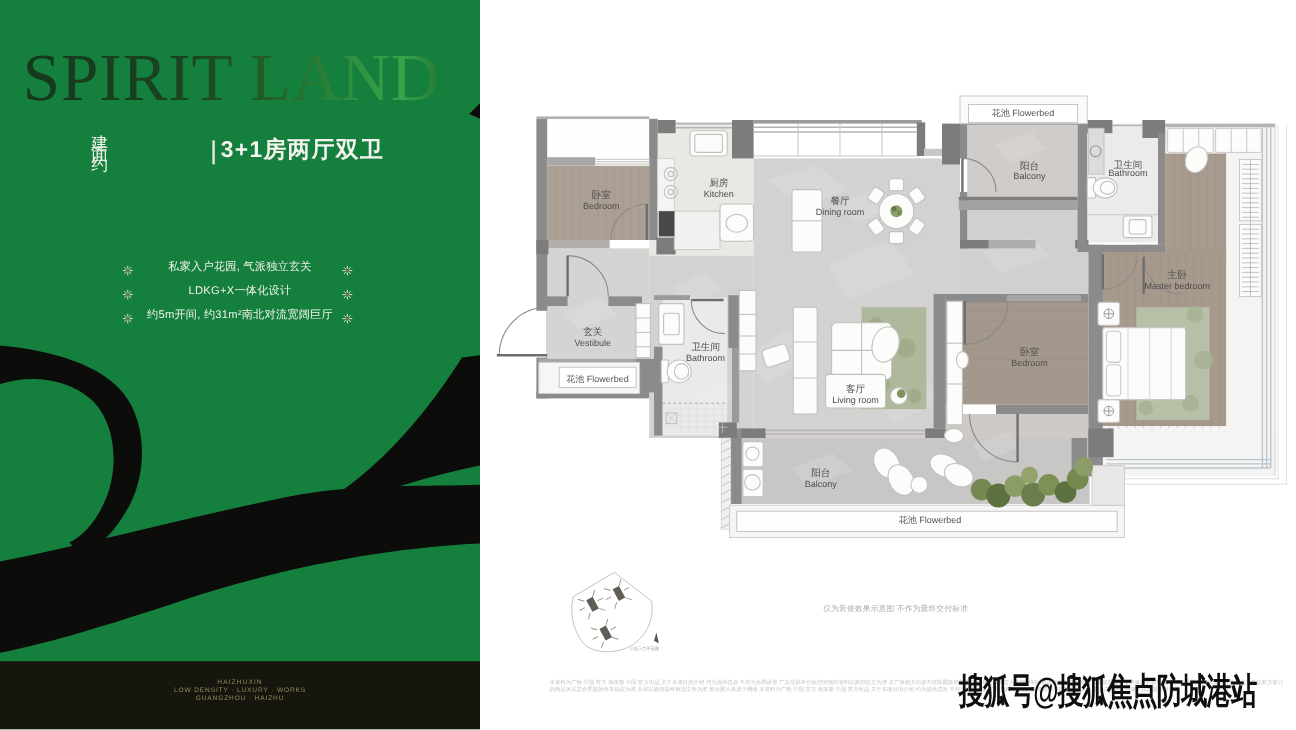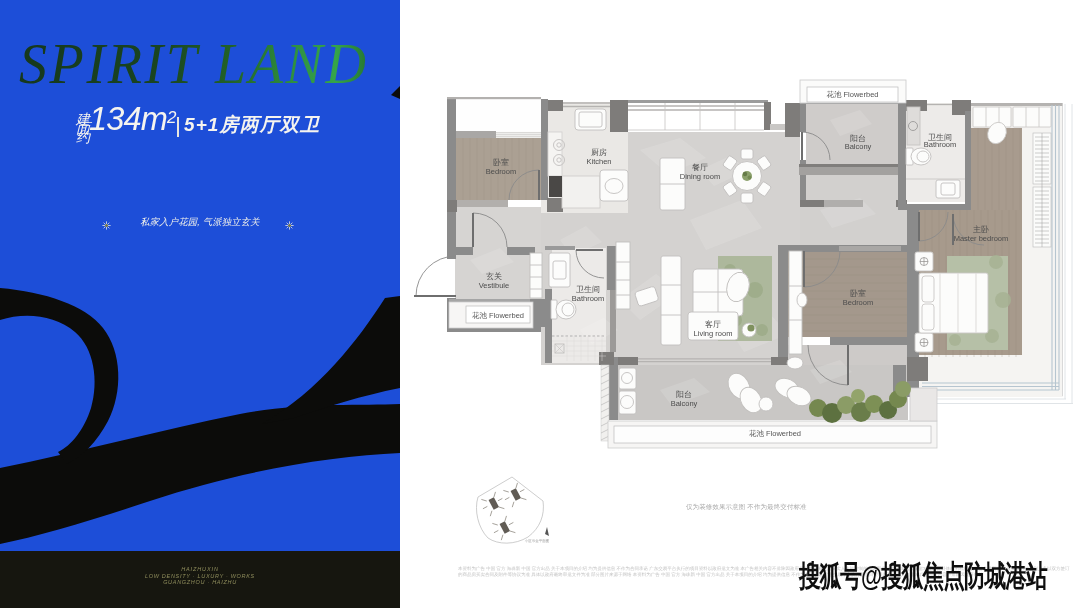--- a/index.html
+++ b/index.html
@@ -1,19 +1,19 @@
 <!DOCTYPE html>
 <html><head>
 <meta charset="utf-8">
 <style>
   html,body{margin:0;padding:0;}
   body{width:1080px;height:608px;overflow:hidden;background:#fff;
        font-family:"Liberation Sans",sans-serif;}
   #page{position:relative;width:1080px;height:608px;overflow:hidden;}
-  #left{position:absolute;left:0;top:0;width:400px;height:608px;background:#1d4ed8;overflow:hidden;font-style:italic;}
+  #left{position:absolute;left:0;top:0;width:400px;height:608px;background:#15803d;overflow:hidden;}
   #brand{position:absolute;left:0;top:0;width:400px;height:100px;}
   #spec{position:absolute;left:76px;top:108px;width:320px;height:34px;color:#f5f4ef;}
   #jm{position:absolute;left:0;top:7px;width:11px;font-size:14px;line-height:9px;letter-spacing:0;}
   #num{position:absolute;left:13px;top:-7px;font-size:32.5px;letter-spacing:-0.8px;}
   #num sup{font-size:17px;vertical-align:7px;}
   #bar{position:absolute;left:101px;top:9px;width:2px;height:20px;background:#e8e7e0;}
   #cn1{position:absolute;left:108px;top:4px;font-size:19px;letter-spacing:1.1px;font-weight:600;}
   #feat{position:absolute;left:0;top:213px;width:400px;color:#f2f1ea;}
   .frow{position:relative;height:19.8px;text-align:center;font-size:9.3px;line-height:19.8px;letter-spacing:0.2px;}
   .frow .st{position:absolute;top:5px;width:9px;height:9px;}
@@ -38,34 +38,67 @@
           <stop offset="0.60" stop-color="#226128"></stop>
           <stop offset="0.78" stop-color="#2f9040"></stop>
           <stop offset="0.90" stop-color="#35a54a"></stop>
           <stop offset="1" stop-color="#257231"></stop>
         </linearGradient>
       </defs>
       <text x="195" y="83" text-anchor="middle" font-family="Liberation Serif,serif" font-size="56" letter-spacing="5" textLength="352" fill="url(#gg)">SPIRIT LAND</text>
     </svg>
     <div id="spec">
       <div id="jm">建面约</div>
-      <div id="num">134m<sup>2</sup></div>
       <div id="bar"></div>
-      <div id="cn1">5+1房两厅双卫</div>
+      <div id="cn1">3+1房两厅双卫</div>
     </div>
     <div id="feat">
 <div class="frow"><span class="st sl"><svg viewBox="0 0 12 12">
               <g stroke="#efeee6" stroke-width="1">
                 <line x1="6" y1="0.5" x2="6" y2="11.5"></line>
                 <line x1="0.5" y1="6" x2="11.5" y2="6"></line>
                 <line x1="2.2" y1="2.2" x2="9.8" y2="9.8"></line>
                 <line x1="9.8" y1="2.2" x2="2.2" y2="9.8"></line>
               </g>
               <circle cx="6" cy="6" r="2" fill="#6d7245"></circle>
             </svg></span>私家入户花园, 气派独立玄关<span class="st sr"><svg viewBox="0 0 12 12">
+              <g stroke="#efeee6" stroke-width="1">
+                <line x1="6" y1="0.5" x2="6" y2="11.5"></line>
+                <line x1="0.5" y1="6" x2="11.5" y2="6"></line>
+                <line x1="2.2" y1="2.2" x2="9.8" y2="9.8"></line>
+                <line x1="9.8" y1="2.2" x2="2.2" y2="9.8"></line>
+              </g>
+              <circle cx="6" cy="6" r="2" fill="#6d7245"></circle>
+            </svg></span></div>
+<div class="frow"><span class="st sl"><svg viewBox="0 0 12 12">
+              <g stroke="#efeee6" stroke-width="1">
+                <line x1="6" y1="0.5" x2="6" y2="11.5"></line>
+                <line x1="0.5" y1="6" x2="11.5" y2="6"></line>
+                <line x1="2.2" y1="2.2" x2="9.8" y2="9.8"></line>
+                <line x1="9.8" y1="2.2" x2="2.2" y2="9.8"></line>
+              </g>
+              <circle cx="6" cy="6" r="2" fill="#6d7245"></circle>
+            </svg></span>LDKG+X一体化设计<span class="st sr"><svg viewBox="0 0 12 12">
+              <g stroke="#efeee6" stroke-width="1">
+                <line x1="6" y1="0.5" x2="6" y2="11.5"></line>
+                <line x1="0.5" y1="6" x2="11.5" y2="6"></line>
+                <line x1="2.2" y1="2.2" x2="9.8" y2="9.8"></line>
+                <line x1="9.8" y1="2.2" x2="2.2" y2="9.8"></line>
+              </g>
+              <circle cx="6" cy="6" r="2" fill="#6d7245"></circle>
+            </svg></span></div>
+<div class="frow"><span class="st sl"><svg viewBox="0 0 12 12">
+              <g stroke="#efeee6" stroke-width="1">
+                <line x1="6" y1="0.5" x2="6" y2="11.5"></line>
+                <line x1="0.5" y1="6" x2="11.5" y2="6"></line>
+                <line x1="2.2" y1="2.2" x2="9.8" y2="9.8"></line>
+                <line x1="9.8" y1="2.2" x2="2.2" y2="9.8"></line>
+              </g>
+              <circle cx="6" cy="6" r="2" fill="#6d7245"></circle>
+            </svg></span>约5m开间, 约31m²南北对流宽阔巨厅<span class="st sr"><svg viewBox="0 0 12 12">
               <g stroke="#efeee6" stroke-width="1">
                 <line x1="6" y1="0.5" x2="6" y2="11.5"></line>
                 <line x1="0.5" y1="6" x2="11.5" y2="6"></line>
                 <line x1="2.2" y1="2.2" x2="9.8" y2="9.8"></line>
                 <line x1="9.8" y1="2.2" x2="2.2" y2="9.8"></line>
               </g>
               <circle cx="6" cy="6" r="2" fill="#6d7245"></circle>
             </svg></span></div>
 </div>
     <svg id="branch" style="position:absolute;left:0;top:0;" width="400" height="608" viewBox="0 0 400 608">

